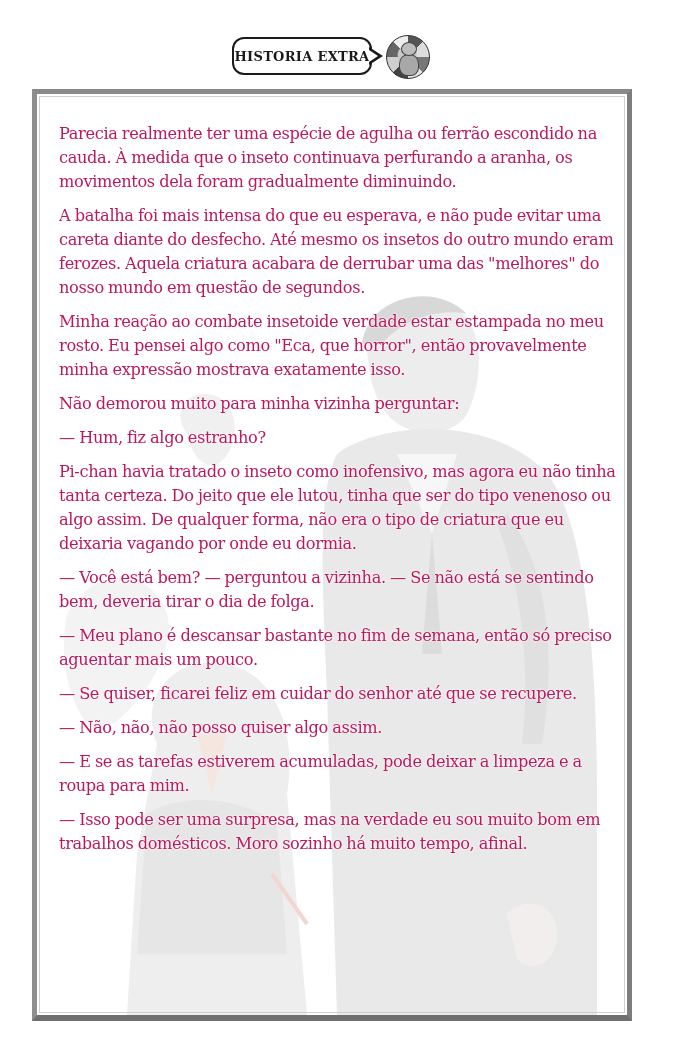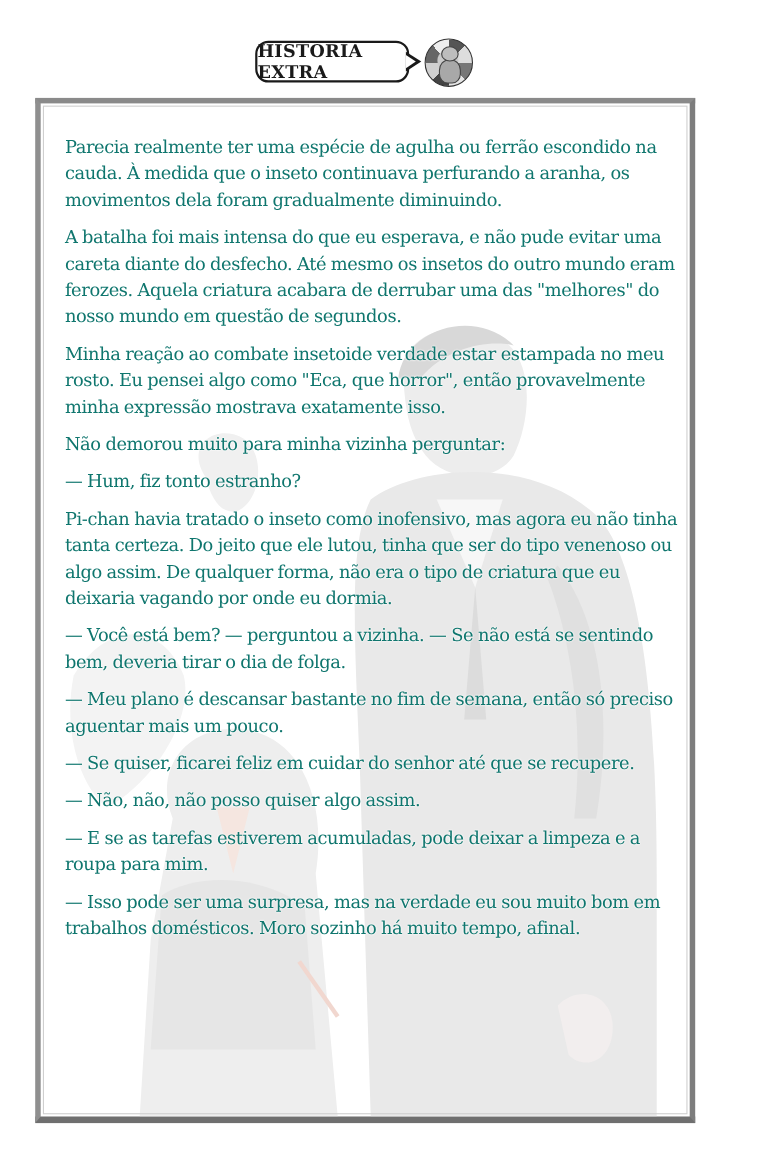--- a/index.html
+++ b/index.html
@@ -52,21 +52,21 @@
       top: 50px;
       width: 0;
       height: 0;
       border-top: 6px solid transparent;
       border-bottom: 6px solid transparent;
       border-left: 9px solid #fff;
     }
     .bubble-text {
       font-family: "DejaVu Serif", serif;
       font-weight: bold;
-      font-size: 16px;
+      font-size: 13px;
       letter-spacing: 0.3px;
       color: #1a1a1a;
     }
     .avatar {
       position: absolute;
       left: 386px;
       top: 35px;
       width: 44px;
       height: 44px;
       border-radius: 50%;
@@ -134,21 +134,21 @@
     }
 
     .content {
       position: absolute;
       left: 22px;
       top: 28px;
       width: 560px;
       font-family: "DejaVu Serif", serif;
       font-size: 16.2px;
       line-height: 24px;
-      color: #0f766e;
+      color: #be185d;
       letter-spacing: -0.35px;
       word-spacing: -0.5px;
     }
     .content p {
       margin: 0 0 10px 0;
       text-shadow: 0 0 2px #fff, 0 0 2px #fff;
     }
   </style>
 </head>
 <body>
@@ -184,21 +184,21 @@
       <path d="M30 520 C 60 470, 110 470, 130 520 C 140 560, 100 620, 60 640 C 35 620, 20 570, 30 520 Z" fill="#f3f3f3"></path>
     </svg>
   </div>
   <div class="frame-inner"></div>
 
   <div class="content">
     <p>Parecia realmente ter uma espécie de agulha ou ferrão escondido na cauda. À medida que o inseto continuava perfurando a aranha, os movimentos dela foram gradualmente diminuindo.</p>
     <p>A batalha foi mais intensa do que eu esperava, e não pude evitar uma careta diante do desfecho. Até mesmo os insetos do outro mundo eram ferozes. Aquela criatura acabara de derrubar uma das "melhores" do nosso mundo em questão de segundos.</p>
     <p>Minha reação ao combate insetoide verdade estar estampada no meu rosto. Eu pensei algo como "Eca, que horror", então provavelmente minha expressão mostrava exatamente isso.</p>
     <p>Não demorou muito para minha vizinha perguntar:</p>
-    <p>— Hum, fiz tonto estranho?</p>
+    <p>— Hum, fiz algo estranho?</p>
     <p>Pi-chan havia tratado o inseto como inofensivo, mas agora eu não tinha tanta certeza. Do jeito que ele lutou, tinha que ser do tipo venenoso ou algo assim. De qualquer forma, não era o tipo de criatura que eu deixaria vagando por onde eu dormia.</p>
     <p>— Você está bem? — perguntou a vizinha. — Se não está se sentindo bem, deveria tirar o dia de folga.</p>
     <p>— Meu plano é descansar bastante no fim de semana, então só preciso aguentar mais um pouco.</p>
     <p>— Se quiser, ficarei feliz em cuidar do senhor até que se recupere.</p>
     <p>— Não, não, não posso quiser algo assim.</p>
     <p>— E se as tarefas estiverem acumuladas, pode deixar a limpeza e a roupa para mim.</p>
     <p>— Isso pode ser uma surpresa, mas na verdade eu sou muito bom em trabalhos domésticos. Moro sozinho há muito tempo, afinal.</p>
   </div>
 </div>
 

